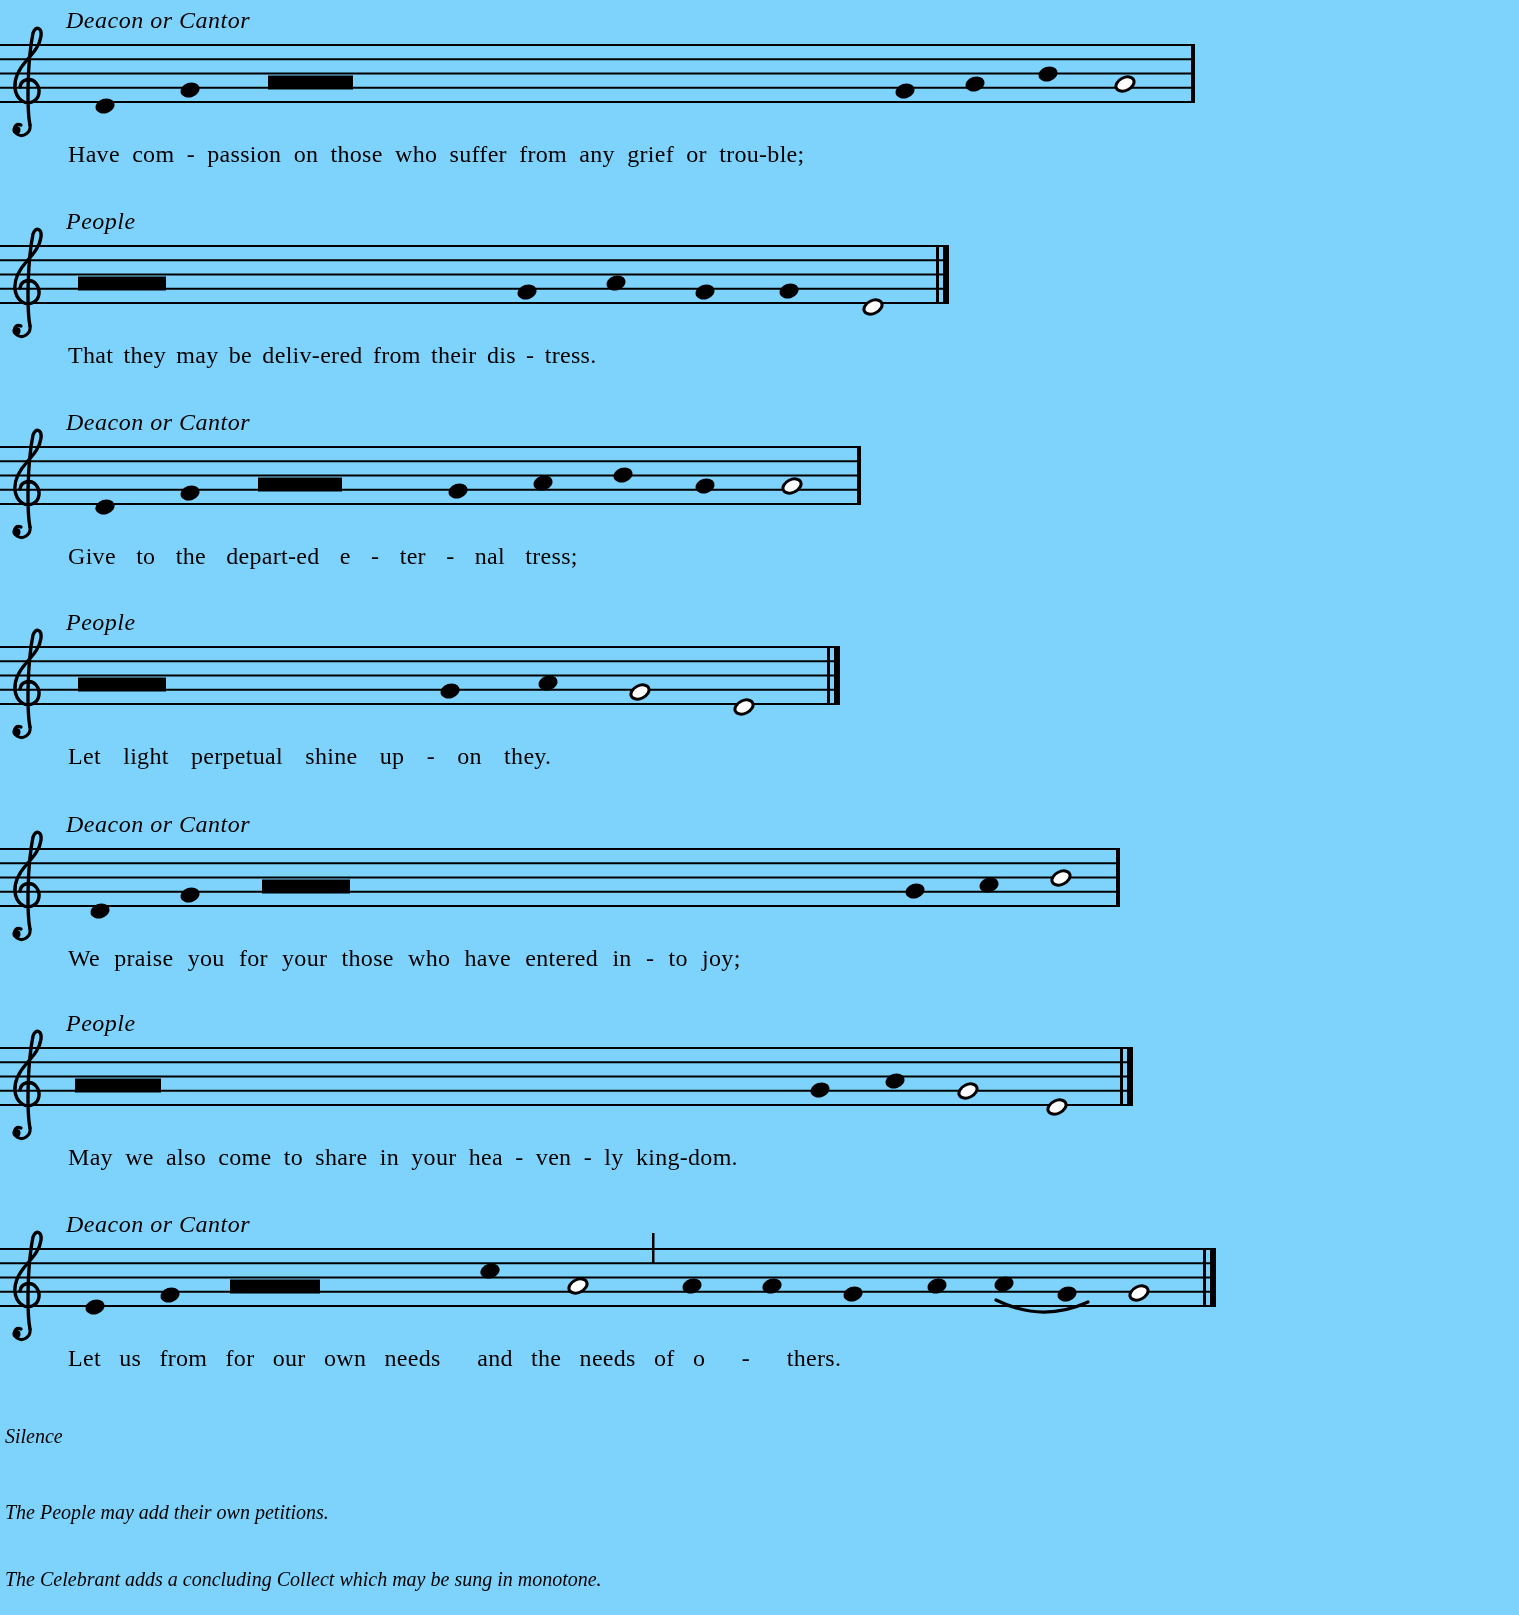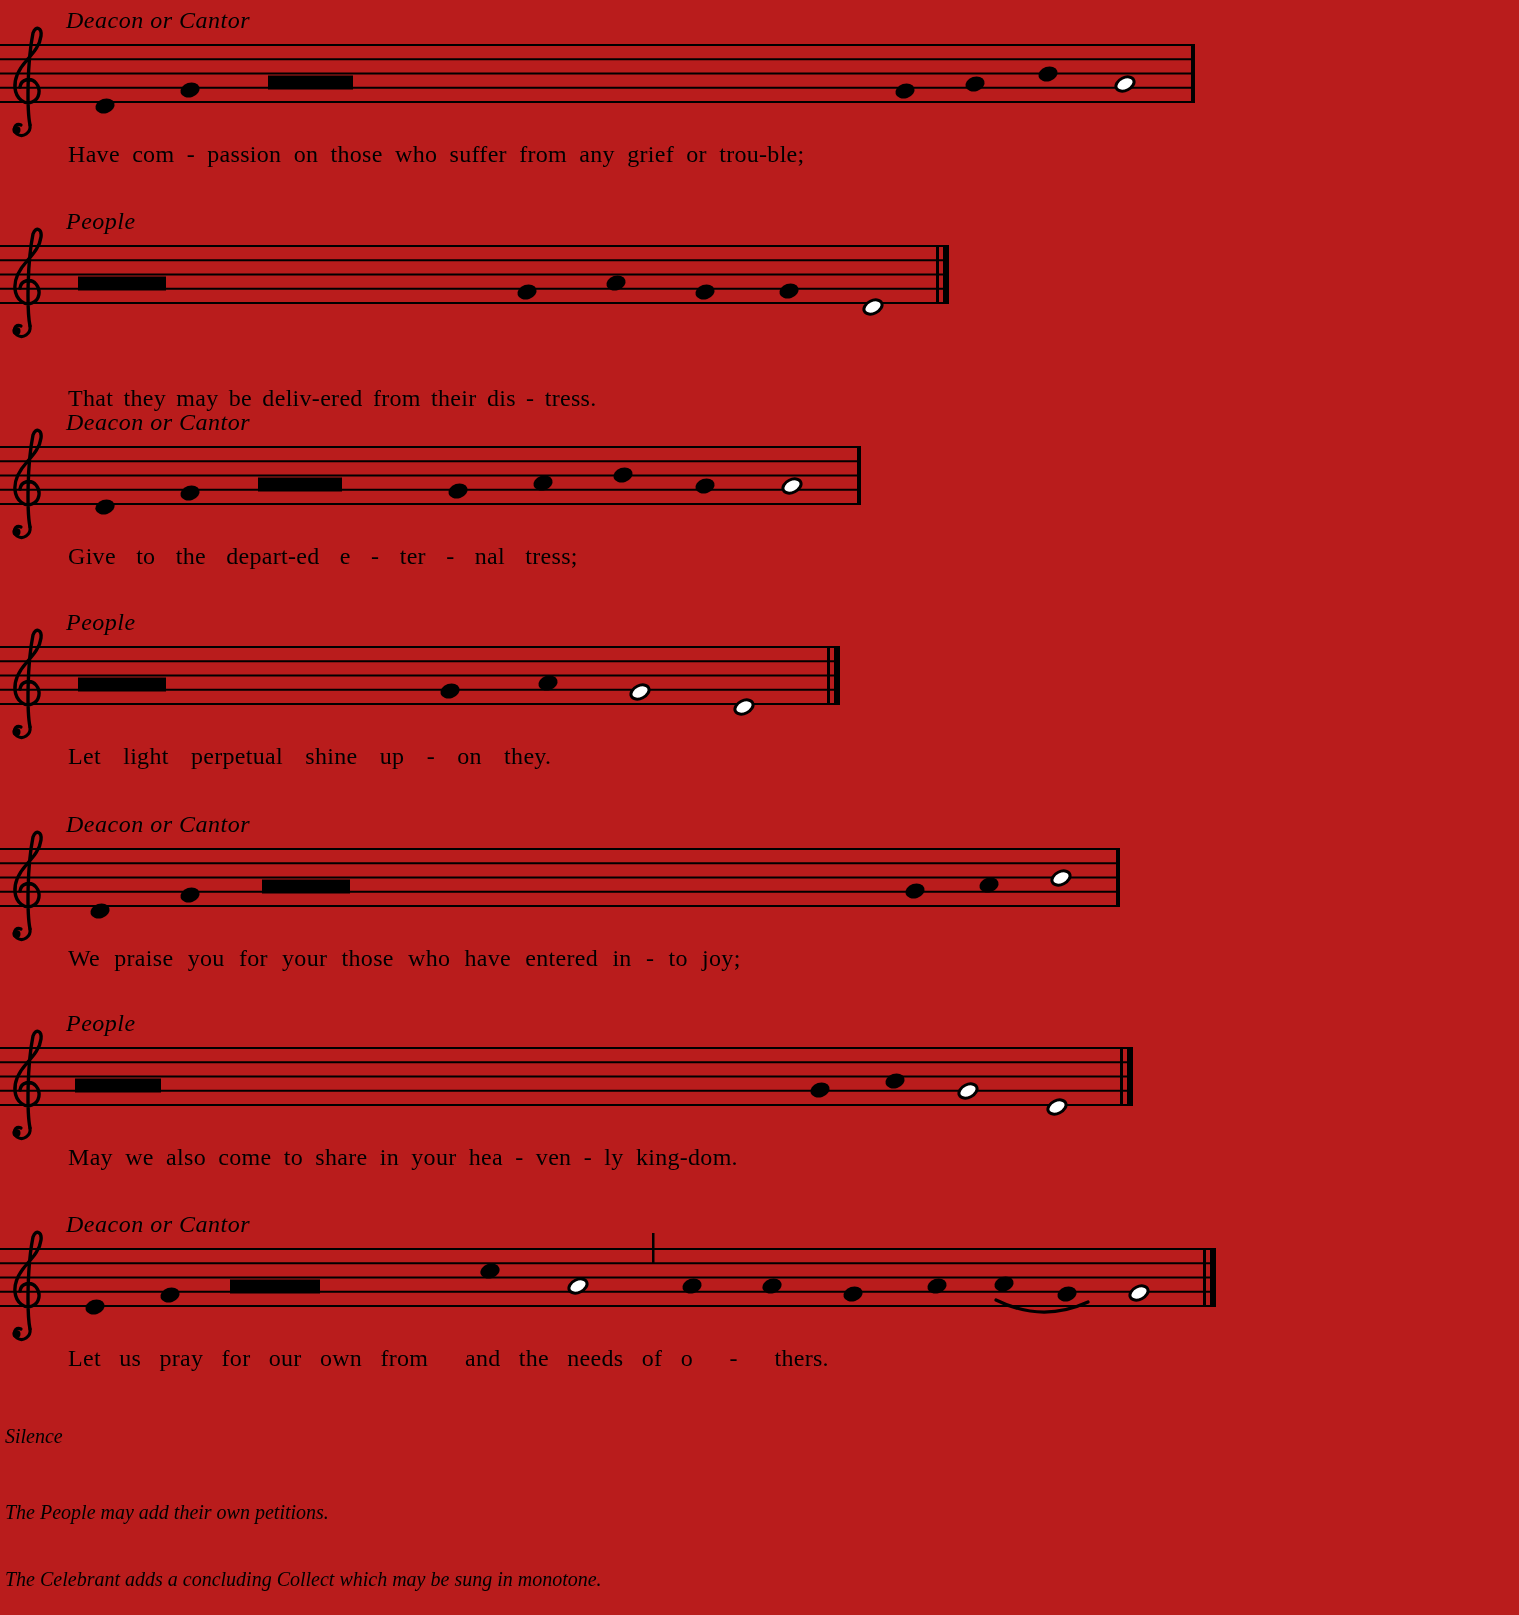--- a/index.html
+++ b/index.html
@@ -1,19 +1,19 @@
 <!DOCTYPE html>
 <html><head>
 <meta charset="utf-8">
 <style>
   html,body{margin:0;padding:0;background:#fff;}
   .page{
     position:relative;
     width:1519px;height:1615px;
-    background:#b91c1c;
+    background:#7dd3fc;
     font-family:"Liberation Serif","DejaVu Serif",serif;
     color:#000;
     overflow:hidden;
   }
   .system{position:absolute;left:0;width:100%;}
   .voice-label{
     position:absolute;
     font-style:italic;
     font-size:24px;
     letter-spacing:0.5px;
@@ -94,21 +94,21 @@
         </g>
         <rect x="78" y="60.5" width="88" height="14" fill="#000000"></rect>
         <ellipse cx="527" cy="76" rx="9.8" ry="7.3" fill="#000000" transform="rotate(-18 527 76)"></ellipse>
         <ellipse cx="616" cy="67" rx="9.8" ry="7.3" fill="#000000" transform="rotate(-18 616 67)"></ellipse>
         <ellipse cx="705" cy="76" rx="9.8" ry="7.3" fill="#000000" transform="rotate(-18 705 76)"></ellipse>
         <ellipse cx="789" cy="75" rx="9.8" ry="7.3" fill="#000000" transform="rotate(-18 789 75)"></ellipse>
         <ellipse cx="873" cy="91" rx="9.6" ry="6.4" fill="#ffffff" stroke="#000000" stroke-width="3" transform="rotate(-26 873 91)"></ellipse>
         <rect x="936" y="29" width="3" height="59" fill="#000000"></rect>
         <rect x="943" y="29" width="6" height="59" fill="#000000"></rect>
       </svg>
-    <div class="lyric" style="left: 68px; top: 342px; word-spacing: 4px; margin-top: 43px;">That they may be deliv-ered from their dis - tress.</div>
+    <div class="lyric" style="left: 68px; top: 342px; word-spacing: 4px;">That they may be deliv-ered from their dis - tress.</div>
   </section>
 
   <section class="system">
     <div class="voice-label" style="left: 66px; top: 409px;">Deacon or Cantor</div>
     <svg class="staff-svg" width="867" height="150" viewBox="0 0 867 150" style="top: 417px;">
         <rect x="0" y="29" width="861" height="2" fill="#000000"></rect>
         <rect x="0" y="43.25" width="861" height="2" fill="#000000"></rect>
         <rect x="0" y="57.5" width="861" height="2" fill="#000000"></rect>
         <rect x="0" y="71.75" width="861" height="2" fill="#000000"></rect>
         <rect x="0" y="86" width="861" height="2" fill="#000000"></rect>
@@ -260,20 +260,20 @@
         <ellipse cx="772" cy="67" rx="9.8" ry="7.3" fill="#000000" transform="rotate(-18 772 67)"></ellipse>
         <ellipse cx="853" cy="75" rx="9.8" ry="7.3" fill="#000000" transform="rotate(-18 853 75)"></ellipse>
         <ellipse cx="937" cy="67" rx="9.8" ry="7.3" fill="#000000" transform="rotate(-18 937 67)"></ellipse>
         <ellipse cx="1004" cy="65" rx="9.8" ry="7.3" fill="#000000" transform="rotate(-18 1004 65)"></ellipse>
         <ellipse cx="1067" cy="75" rx="9.8" ry="7.3" fill="#000000" transform="rotate(-18 1067 75)"></ellipse>
         <path d="M996,81 Q1042,104 1088,83" fill="none" stroke="#000000" stroke-width="3.2" stroke-linecap="round"></path>
         <ellipse cx="1139" cy="74" rx="9.6" ry="6.4" fill="#ffffff" stroke="#000000" stroke-width="3" transform="rotate(-26 1139 74)"></ellipse>
         <rect x="1203" y="29" width="3" height="59" fill="#000000"></rect>
         <rect x="1210" y="29" width="6" height="59" fill="#000000"></rect>
       </svg>
-    <div class="lyric" style="left: 68px; top: 1345px; word-spacing: 12px;">Let us pray for our own from  and the needs of o  -  thers.</div>
+    <div class="lyric" style="left: 68px; top: 1345px; word-spacing: 12px;">Let us from for our own needs  and the needs of o  -  thers.</div>
   </section>
 
   <div class="rubric" style="top:1425px;">Silence</div>
   <div class="rubric" style="top:1501px;">The People may add their own petitions.</div>
   <div class="rubric" style="top:1568px;">The Celebrant adds a concluding Collect which may be sung in monotone.</div>
 
 </div>
 
 </body></html>

